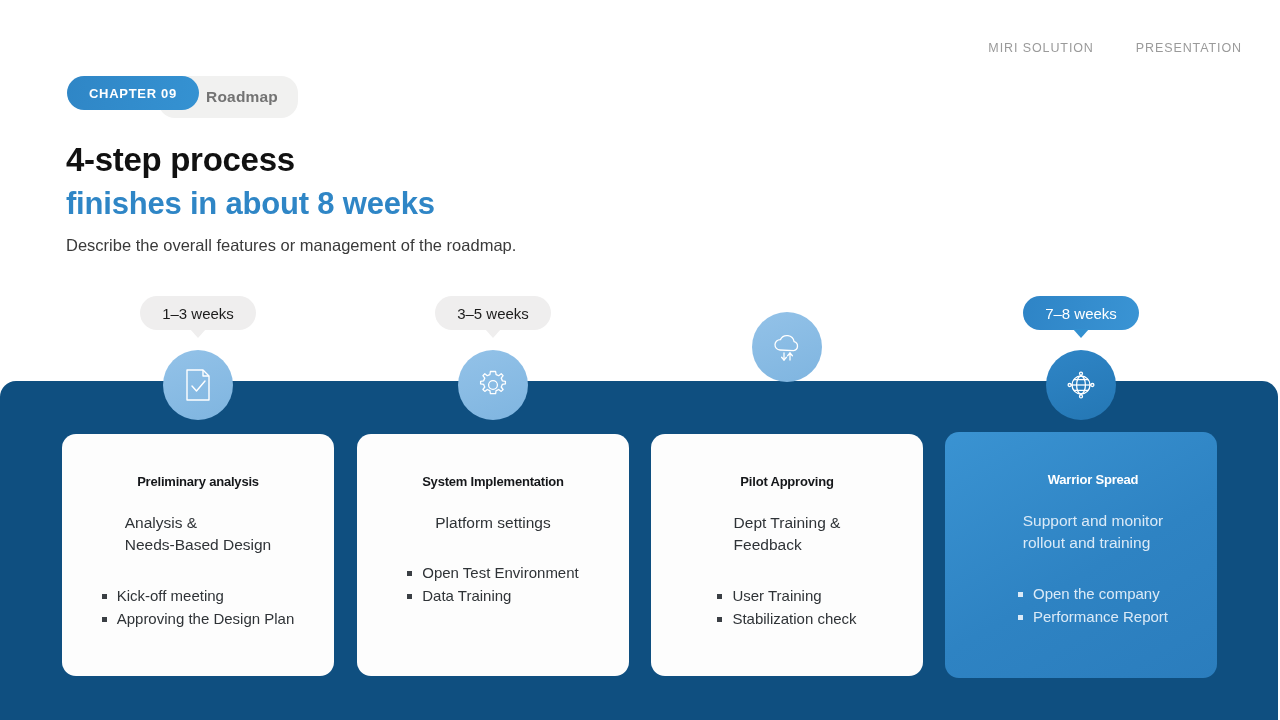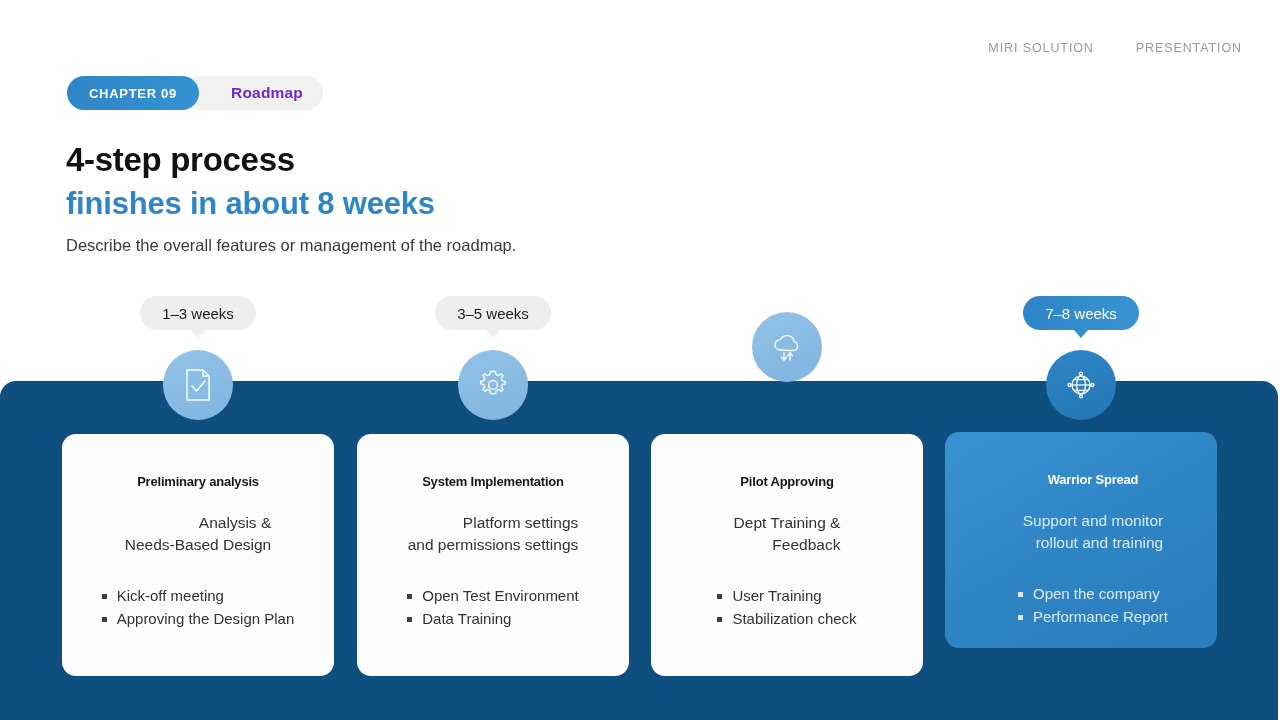--- a/index.html
+++ b/index.html
@@ -14,25 +14,25 @@
   
   .topmeta {
     position: absolute; top: 41px; right: 38px;
     display: flex; gap: 42px;
     font-size: 12.5px; letter-spacing: .9px; color: #9a9a9a;
   }
 
   
   .badge-wrap { position: absolute; left: 67px; top: 76px; height: 34px; display: flex; align-items: center; }
   .badge-sub {
-    position: absolute; left: 116px; top: 0; height: 34px;
+    position: absolute; left: 91px; top: 0; height: 42px;
     background: #f1f1f0; border-radius: 17px;
     display: flex; align-items: center;
     padding: 0 20px 0 48px;
-    font-size: 15.5px; font-weight: 700; color: #6d28d9; letter-spacing: .2px;
+    font-size: 15.5px; font-weight: 700; color: #737373; letter-spacing: .2px;
   }
   .badge-main {
     position: relative; z-index: 2; height: 34px;
     background: linear-gradient(100deg, #2f86c6 0%, #3592d2 100%);
     border-radius: 17px; display: flex; align-items: center; padding: 0 22px;
     font-size: 13px; font-weight: 600; color: #fff; letter-spacing: .7px; justify-content: flex-end;
   }
 
   
   .h1 { position: absolute; left: 66px; top: 141px; font-size: 33px; font-weight: 700; color: #111; letter-spacing: -.3px; }
@@ -86,26 +86,26 @@
   .card {
     position: absolute; top: 434px; width: 272px; height: 242px;
     background: #fdfdfd; border-radius: 14px;
     padding: 40px 18px 0 18px;
     display: flex; flex-direction: column; align-items: center;
   }
   .card.c1 { left: 62px; }
   .card.c2 { left: 357px; }
   .card.c3 { left: 651px; }
   .card.c4 {
-    left: 945px; top: 432px; height: 216px;
+    left: 945px; top: 432px; height: 246px;
     background: linear-gradient(150deg, #3a93d2 0%, #2e83c3 55%, #2b7dbd 100%);
     padding-left: 42px;
   }
   .card-title { font-size: 13px; font-weight: 700; color: #15171a; text-align: center; letter-spacing: -.2px; }
-  .card-desc { margin-top: 23px; font-size: 15.5px; line-height: 1.45; color: #2f3337; text-align: right; }
+  .card-desc { margin-top: 23px; font-size: 15.5px; line-height: 1.45; color: #2f3337; text-align: left; }
   .card-list { margin-top: 28px; list-style: none; }
   .card-list li {
     font-size: 15px; line-height: 1.52; color: #2f3337;
     position: relative; padding-left: 15px; white-space: nowrap;
   }
   .card-list li::before {
     content: ""; position: absolute; left: 0; top: 9px;
     width: 5px; height: 5px; background: #3b3f44;
   }
   .card.c4 .card-title { color: #ffffff; }
@@ -230,21 +230,20 @@
     <ul class="card-list">
       <li>Kick-off meeting</li>
       <li>Approving the Design Plan</li>
     </ul>
   </div>
 
   <div class="card c2">
     <div class="card-title">System Implementation</div>
     <div class="card-desc">
       <div>Platform settings</div>
-      <div>and permissions settings</div>
     </div>
     <ul class="card-list">
       <li>Open Test Environment</li>
       <li>Data Training</li>
     </ul>
   </div>
 
   <div class="card c3">
     <div class="card-title">Pilot Approving</div>
     <div class="card-desc">

